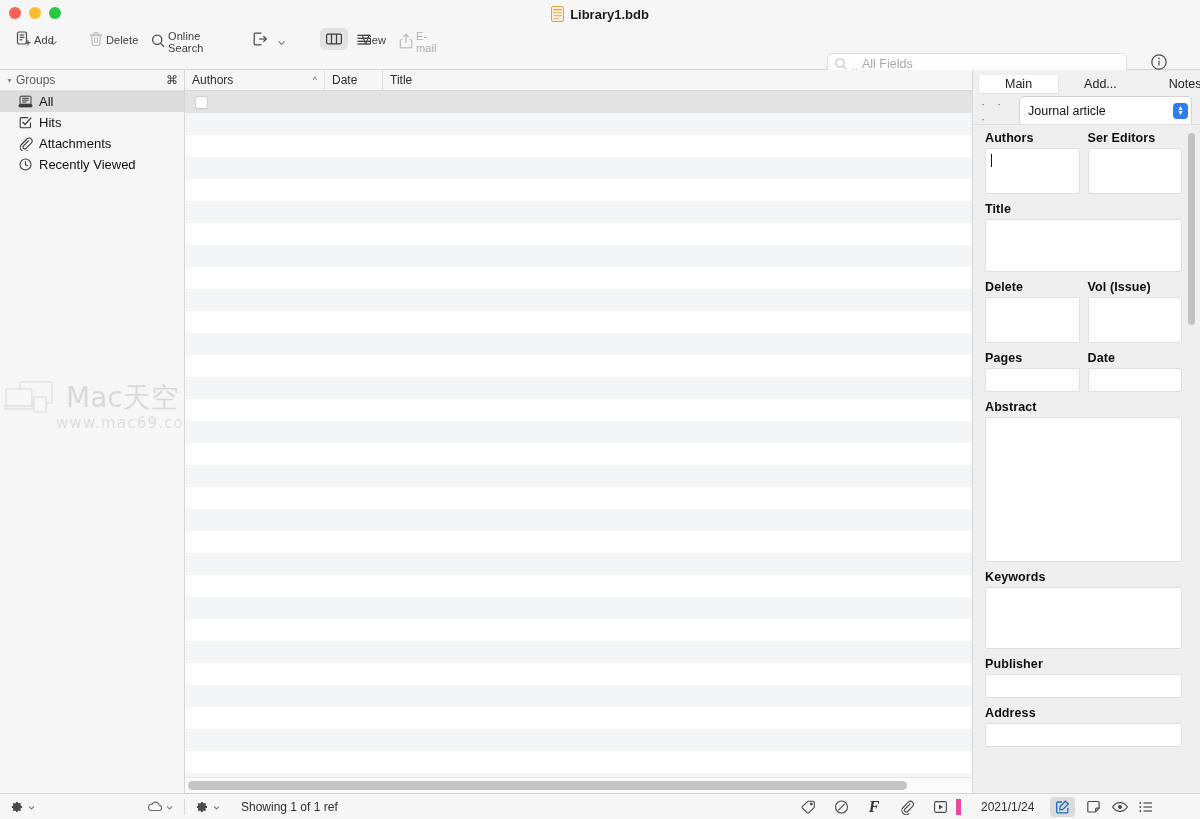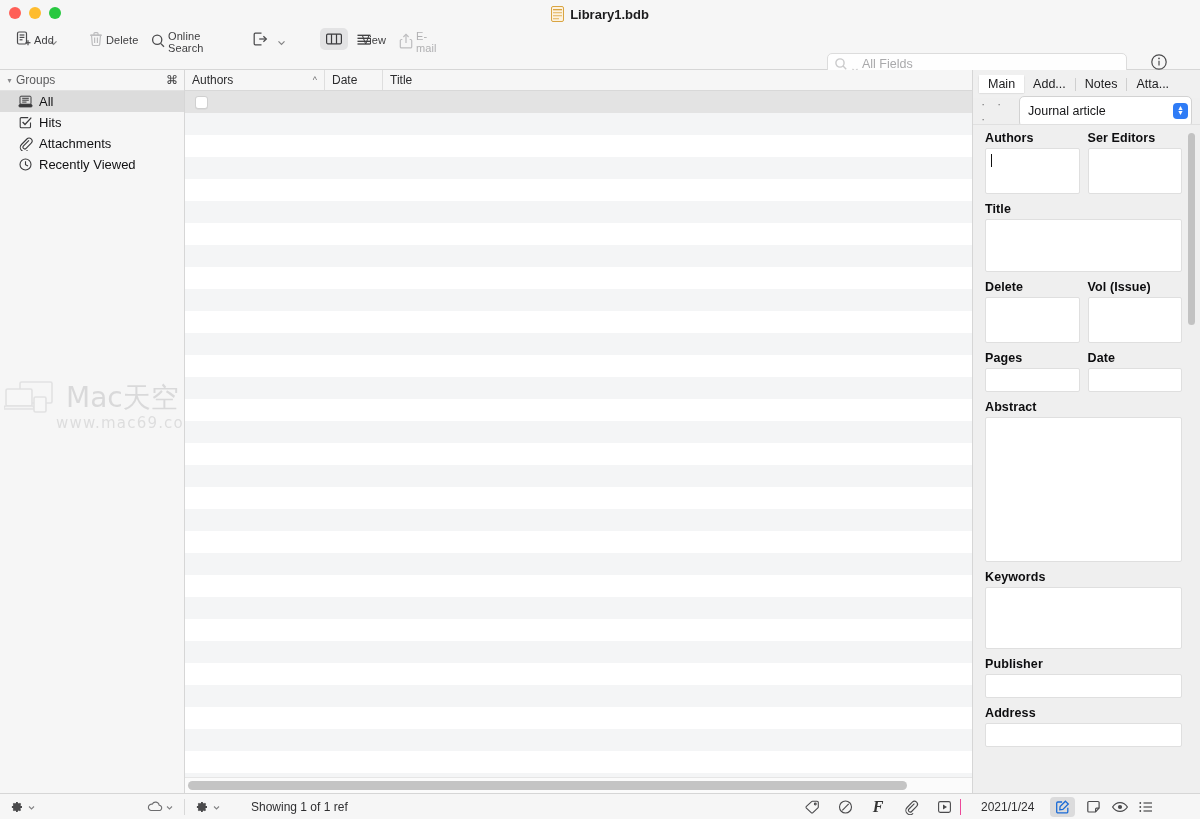--- a/index.html
+++ b/index.html
@@ -226,21 +226,21 @@
     position: relative;
   }
   .insp-tabs {
     height: 28px; flex: 0 0 28px;
     display: flex; align-items: center;
     padding: 0 6px; gap: 0px;
     background: #f0f0f0;
   }
   .insp-tab {
     font-size: 12.5px; color: #1c1c1e;
-    padding: 2px 9px;
+    padding: 2px 26px;
     border-radius: 0;
     position: relative;
   }
   .insp-tab.active {
     background: #ffffff;
     box-shadow: 0 0.5px 1.5px rgba(0,0,0,.18);
   }
   .tab-sep { width:1px; height: 13px; background: #cfcfcf; }
 
   .insp-typerow {
@@ -316,21 +316,21 @@
 
   
   .statusbar {
     height: 26px; flex: 0 0 26px;
     background: #f6f6f6;
     border-top: 1px solid #d6d6d6;
     display: flex; align-items: center;
     font-size: 12px; color: #3a3a3c;
   }
   .sb-seg-left { width: 185px; flex: 0 0 185px; display:flex; align-items:center; padding: 0 8px; border-right: 1px solid #d8d8d8; }
-  .sb-seg-mid { flex: 1 1 auto; display:flex; align-items:center; padding: 0 8px; gap: 16px; border-right: 1px solid #ec4899; min-width:0; }
+  .sb-seg-mid { flex: 1 1 auto; display:flex; align-items:center; padding: 0 8px; gap: 6px; border-right: 5px solid #ec4899; min-width:0; }
   .sb-seg-right { width: 227px; flex: 0 0 227px; display:flex; align-items:center;margin-left:12px; }
   .sb-btn { display:flex; align-items:center; gap: 3px; }
   .sb-ico2 { width: 16px; height: 16px; display:block; }
   .sb-ico2 svg { display:block; }
   .spacer { flex: 1 1 auto; }
   .status-text { font-size: 12px; color: #2f2f31; }
   .mid-icons { display:flex; align-items:center; gap: 17px; }
   .bb-icons { display:flex; align-items:center; gap: 10px; padding-left: 8px; }
   .bb-date { font-size: 12px; color: #2f2f31; padding: 0 8px; }
   .bb-active {

